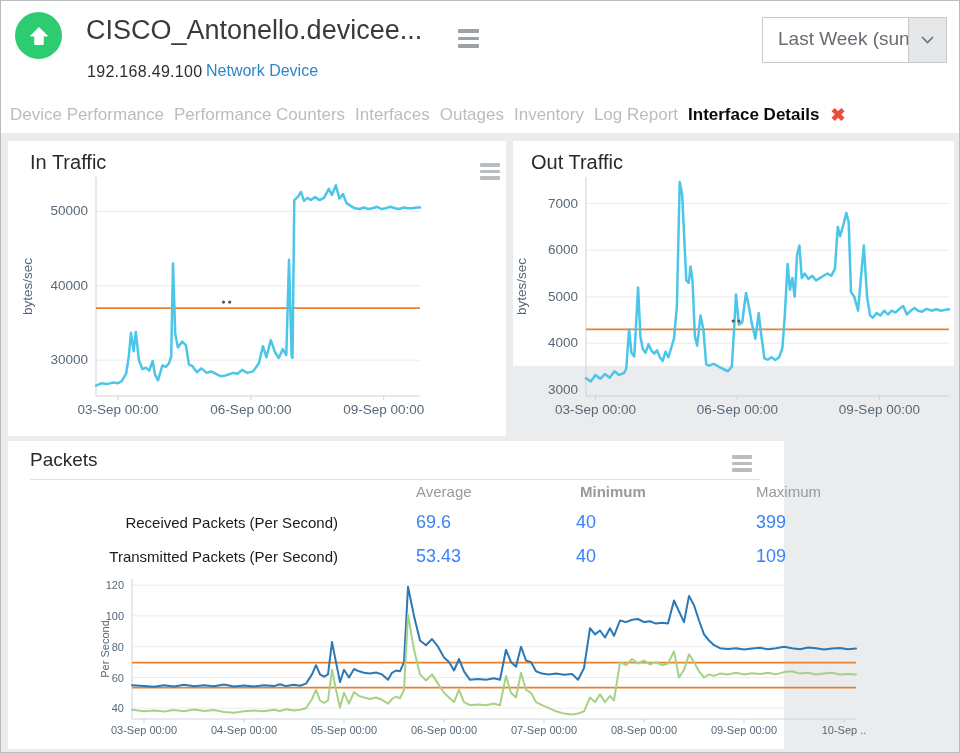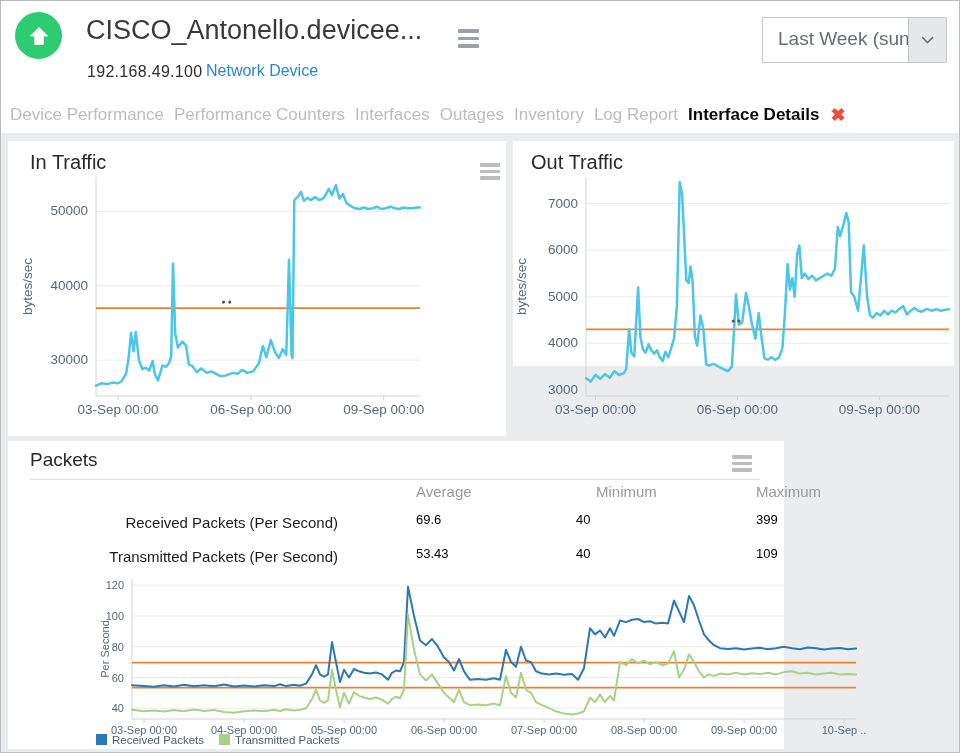--- a/index.html
+++ b/index.html
@@ -46,21 +46,21 @@
   .chart svg text{fill:#56687a;font-size:13.5px;font-family:"Liberation Sans",sans-serif;}
   .chart svg .ytick{text-anchor:end;}
   .chart svg .xtick{text-anchor:middle;}
   .chart svg .ylabel{text-anchor:middle;}
   .chart.small svg text{font-size:11px;}
 
   
   .pk-divider{position:absolute;left:22px;right:24px;top:38px;border-top:1px solid #e0e0e0;}
   .pk-colhead{position:absolute;top:42px;font-size:15px;color:#97999b;}
   .pk-label{position:absolute;left:0;width:330px;text-align:right;font-size:15px;color:#1b1b1b;}
-  .pk-val{position:absolute;font-size:13px;color:#000000;}
+  .pk-val{position:absolute;font-size:18px;color:#3b82f6;}
   .legend{position:absolute;left:88px;bottom:3px;display:flex;gap:15px;align-items:center;
           font-size:11.5px;color:#4e6069;}
   .legend .sw{display:inline-block;width:11px;height:11px;margin-right:5px;vertical-align:-1px;}
 </style>
 </head>
 <body>
 
 <div class="page">
 
   <div class="header">
@@ -162,21 +162,21 @@
     <div class="card card-packets">
       <div class="card-title" style="font-size:19px;top:8px;">Packets</div>
       <div class="menu-icon widget-menu" style="right:32px;top:14px;">
           <i></i>
           <i></i>
           <i></i>
         </div>
       <div class="pk-divider"></div>
 
       <div class="pk-colhead" style="left:408px;">Average</div>
-      <div class="pk-colhead" style="left:588px;">Minimum</div>
+      <div class="pk-colhead" style="left:572px;font-weight:bold;">Minimum</div>
       <div class="pk-colhead" style="left:748px;">Maximum</div>
 
       <div class="pk-label" style="top:73px;">Received Packets (Per Second)</div>
       <div class="pk-val" style="left:408px;top:71px;">69.6</div>
       <div class="pk-val" style="left:568px;top:71px;">40</div>
       <div class="pk-val" style="left:748px;top:71px;">399</div>
 
       <div class="pk-label" style="top:107px;">Transmitted Packets (Per Second)</div>
       <div class="pk-val" style="left:408px;top:105px;">53.43</div>
       <div class="pk-val" style="left:568px;top:105px;">40</div>
@@ -211,24 +211,16 @@
             <text class="xtick" x="836.0" y="165">10-Sep ..</text>
             <line class="axis" x1="124" x2="124" y1="10" y2="150"></line>
             <line class="axis" x1="124" x2="848" y1="150" y2="150"></line>
             <line x1="124" x2="848" y1="93.7" y2="93.7" stroke="#e9802e" stroke-width="1.8"></line>
             <line x1="124" x2="848" y1="118.6" y2="118.6" stroke="#e9802e" stroke-width="1.8"></line>
             <polyline fill="none" stroke="#2a78b5" stroke-width="2" stroke-linejoin="round" stroke-linecap="round" points="124.0,116.2 136.0,116.9 146.0,117.7 156.0,116.2 166.0,117.4 176.0,115.7 186.0,117.2 196.0,116.2 206.0,117.2 216.0,115.5 226.0,117.4 236.0,116.5 246.0,117.4 256.0,116.2 266.0,117.1 272.0,115.2 278.0,117.1 286.0,115.8 292.0,116.8 298.0,114.6 304.0,105.4 308.0,96.2 312.0,105.4 316.0,107.7 320.0,105.4 324.0,73.1 328.0,93.1 332.0,113.1 336.0,100.8 341.0,108.5 346.0,100.0 351.0,102.3 356.0,103.8 362.0,104.6 368.0,103.5 374.0,105.4 380.0,110.8 384.0,103.8 388.0,101.5 392.0,102.3 396.0,93.1 400.0,17.7 406.0,46.9 412.0,71.5 418.0,76.2 424.0,70.0 430.0,77.7 436.0,88.5 441.0,93.1 446.0,101.5 451.0,90.0 456.0,102.3 462.0,110.8 470.0,110.0 478.0,110.8 486.0,109.2 492.0,110.8 498.0,80.8 503.0,93.1 508.0,97.7 513.0,77.7 518.0,91.5 523.0,93.1 528.0,102.3 534.0,104.6 541.0,105.4 548.0,104.6 556.0,105.7 564.0,104.9 570.0,110.8 576.0,99.2 582.0,59.2 587.0,65.4 592.0,61.5 597.0,68.5 602.0,59.2 606.0,66.9 612.0,51.5 618.0,53.1 624.0,50.8 630.0,50.0 636.0,53.1 642.0,52.3 648.0,54.6 654.0,53.8 660.0,54.6 666.0,31.5 671.0,42.3 676.0,53.1 681.0,26.9 686.0,36.2 691.0,51.5 696.0,65.4 701.0,71.5 706.0,76.2 712.0,79.2 720.0,80.0 728.0,79.2 736.0,80.5 744.0,79.5 752.0,78.8 760.0,80.3 768.0,79.2 776.0,77.7 784.0,79.2 792.0,80.3 800.0,78.5 808.0,79.2 816.0,80.5 824.0,79.5 832.0,78.9 840.0,80.3 848.0,79.5"></polyline>
             <polyline fill="none" stroke="#a7d286" stroke-width="2" stroke-linejoin="round" stroke-linecap="round" points="124.0,140.8 136.0,142.3 146.0,141.5 156.0,142.6 166.0,141.1 176.0,142.3 186.0,140.5 196.0,142.0 206.0,141.1 216.0,143.1 226.0,143.8 236.0,142.3 246.0,141.5 256.0,142.3 266.0,140.8 272.0,142.0 278.0,140.3 286.0,141.5 292.0,140.8 298.0,139.2 304.0,130.0 308.0,120.8 312.0,131.5 316.0,133.8 320.0,131.5 324.0,100.8 328.0,120.8 332.0,138.5 336.0,123.8 341.0,134.6 346.0,123.1 351.0,126.9 356.0,128.5 362.0,130.0 368.0,128.5 374.0,130.8 380.0,134.6 384.0,130.0 388.0,127.7 392.0,129.2 396.0,120.8 400.0,45.4 406.0,80.8 412.0,105.4 418.0,111.5 424.0,105.4 430.0,114.6 436.0,123.8 441.0,128.5 446.0,133.1 451.0,120.8 456.0,133.1 462.0,136.2 470.0,135.4 478.0,136.2 486.0,134.6 492.0,136.2 498.0,106.9 503.0,123.8 508.0,128.5 513.0,103.8 518.0,120.8 523.0,123.8 528.0,133.1 534.0,136.2 541.0,139.2 548.0,142.3 556.0,144.6 564.0,145.4 570.0,144.6 576.0,142.3 582.0,128.5 587.0,133.1 592.0,125.4 597.0,133.1 602.0,126.9 606.0,131.5 612.0,93.1 618.0,96.2 624.0,90.0 630.0,94.6 636.0,91.5 642.0,95.4 648.0,93.1 654.0,96.2 660.0,94.6 666.0,82.3 671.0,108.5 676.0,100.8 681.0,85.4 686.0,93.1 691.0,102.3 696.0,108.5 701.0,105.4 706.0,106.9 712.0,104.6 720.0,105.4 728.0,103.8 736.0,105.4 744.0,104.2 752.0,105.1 760.0,103.8 768.0,105.4 776.0,103.1 784.0,102.3 792.0,104.6 800.0,103.8 808.0,105.4 816.0,104.6 824.0,103.8 832.0,105.4 840.0,104.9 848.0,105.4"></polyline>
             <text class="ylabel" transform="translate(101,80.0) rotate(-90)">Per Second</text>
           </svg></div>
 
-      <div class="legend">
-        <span>
-          <span class="sw" style="background: rgb(42, 120, 181);"></span><span>Received Packets</span>
-        </span>
-        <span>
-          <span class="sw" style="background: rgb(167, 210, 134);"></span><span>Transmitted Packets</span>
-        </span>
-      </div>
     </div>
 
   </div>
 </div>
 
 </body></html>

